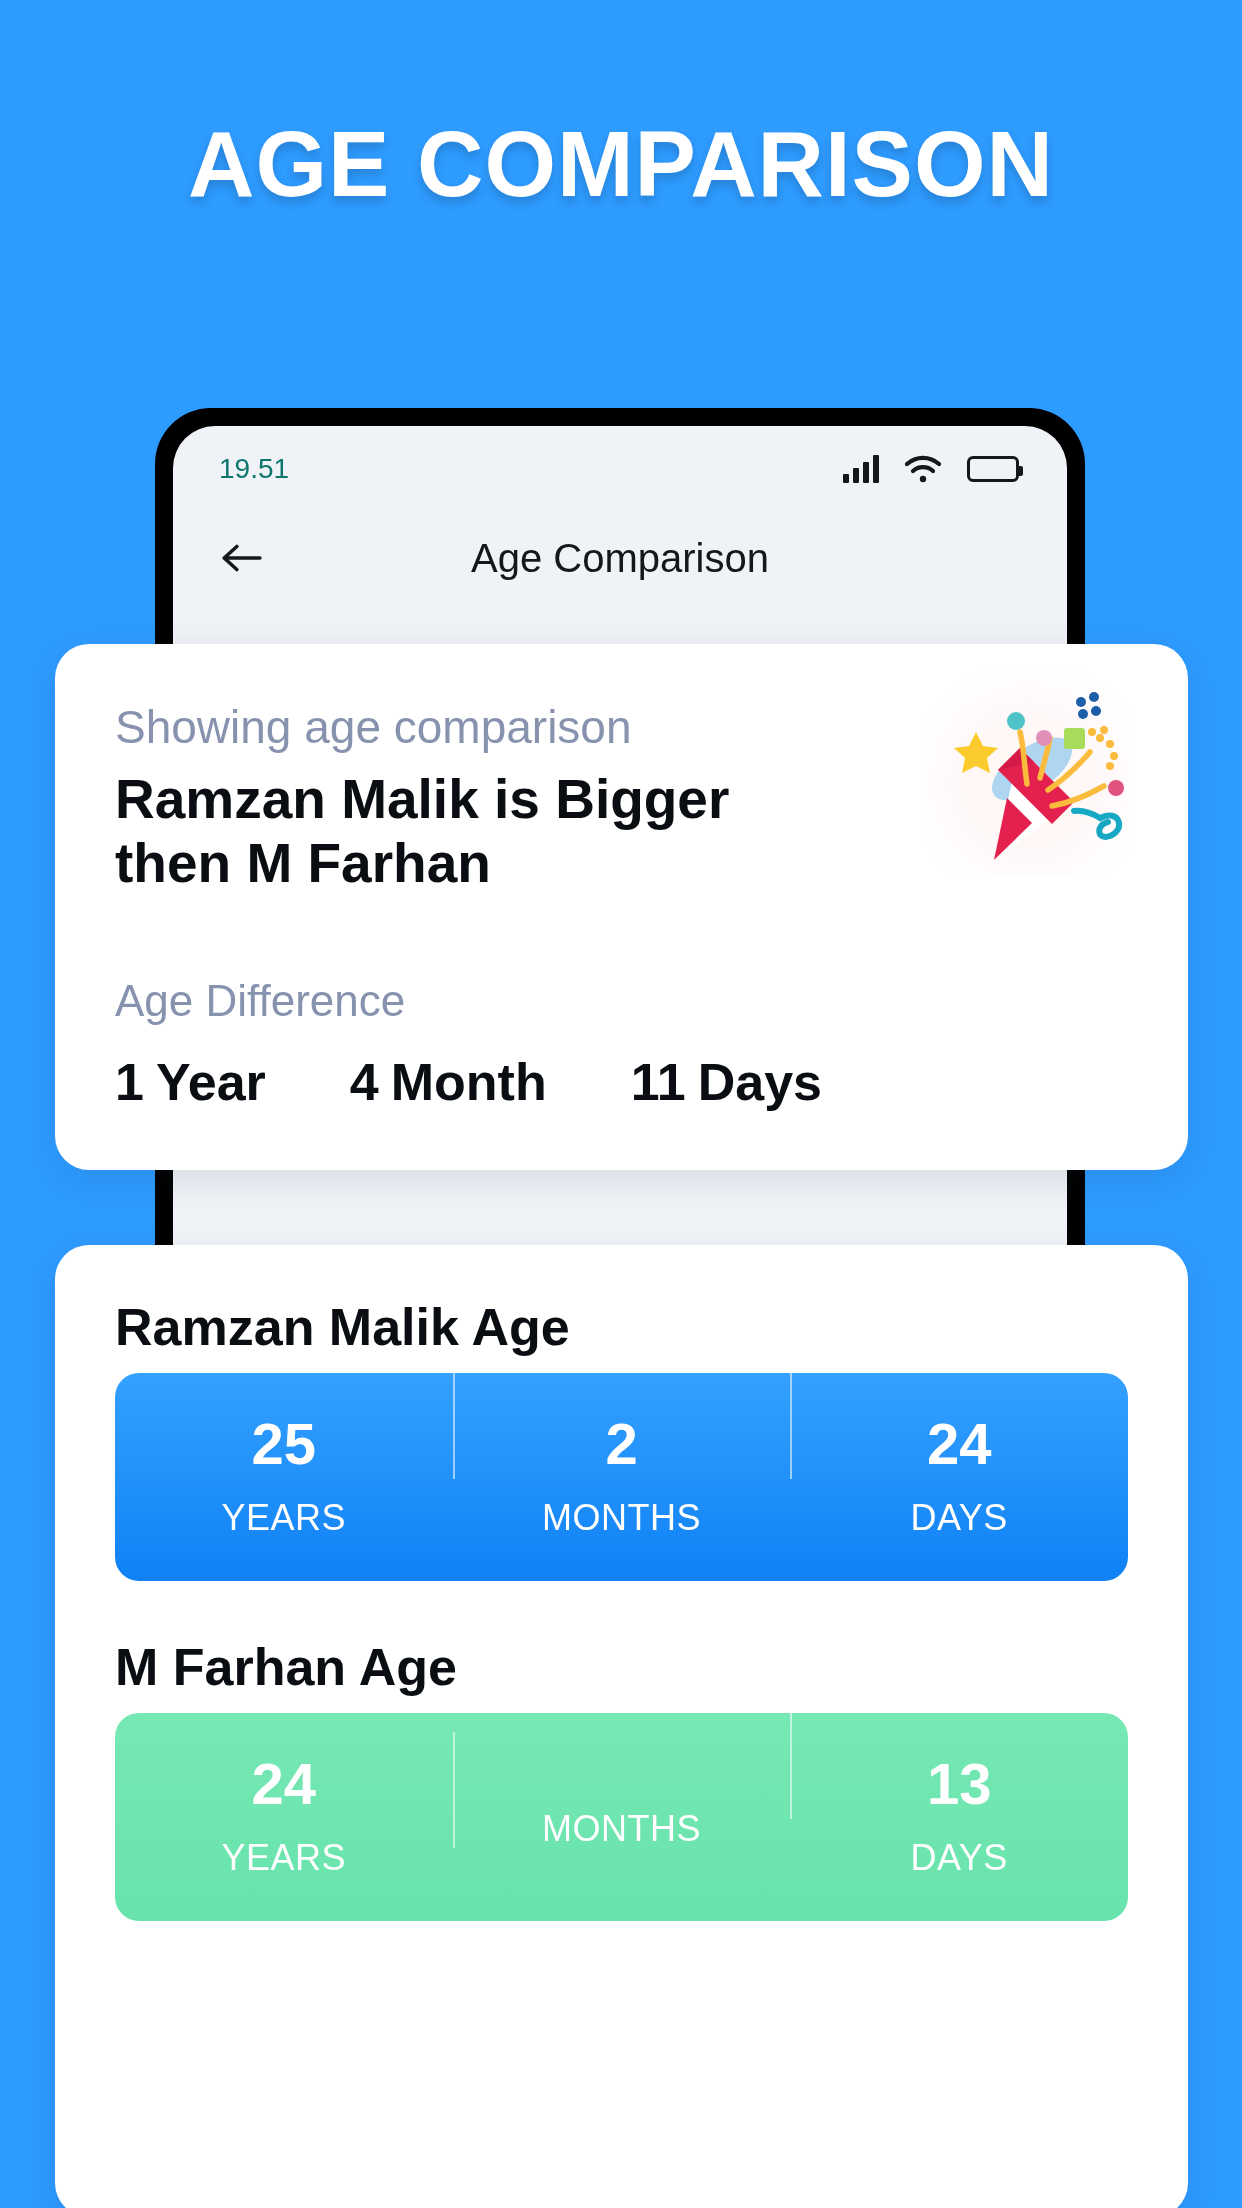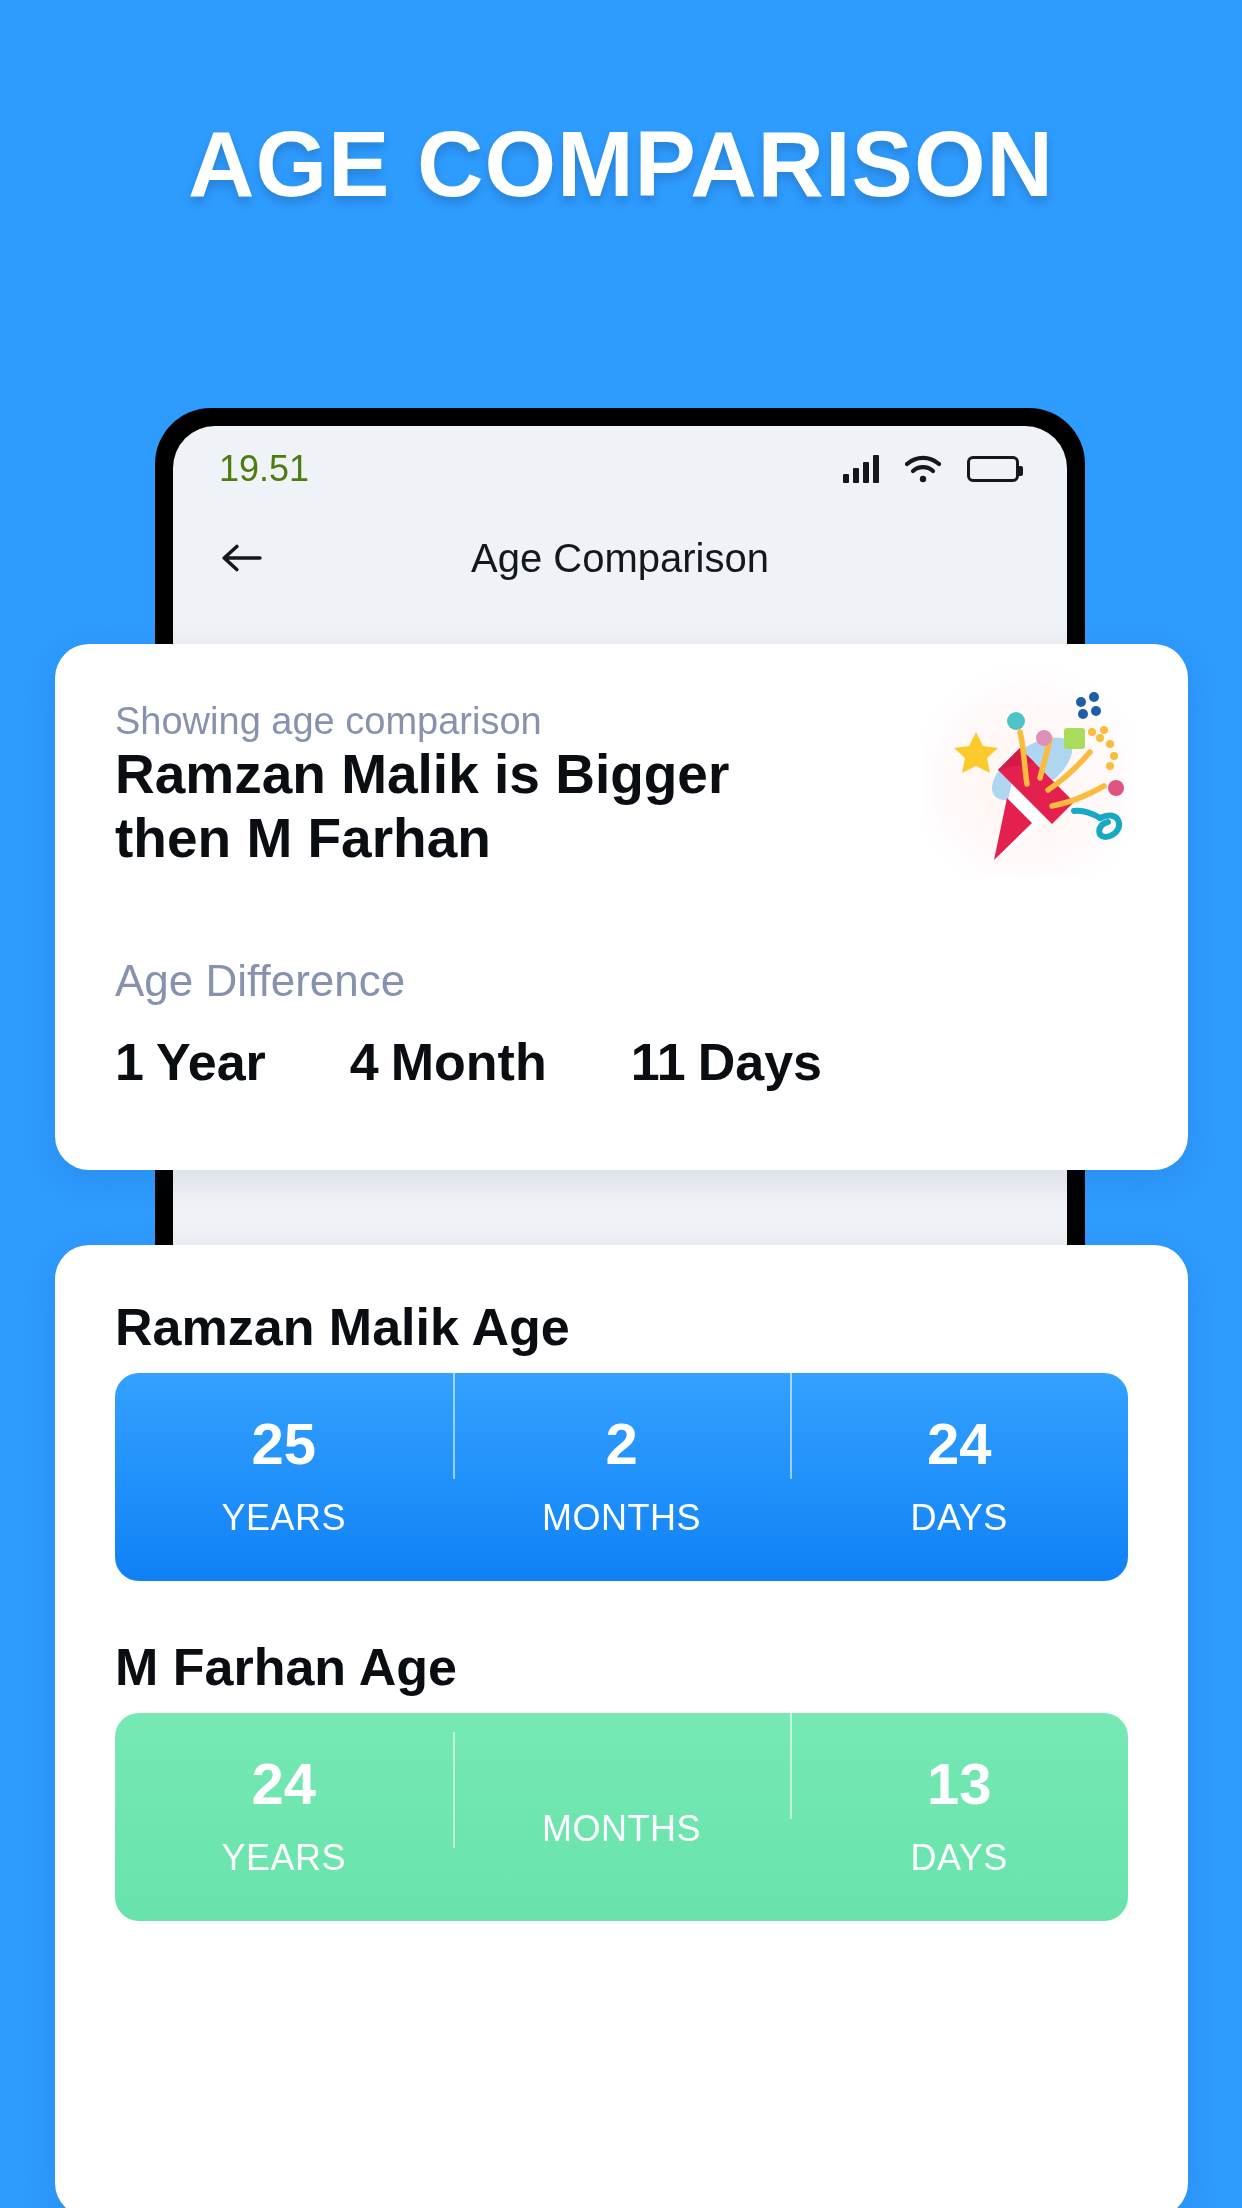--- a/index.html
+++ b/index.html
@@ -43,22 +43,22 @@
 
   
   .statusbar{
     height:86px;
     display:flex;
     align-items:center;
     justify-content:space-between;
     padding:0 48px 0 46px;
   }
   .status-time{
-    font-size:36px;
-    color:#4d7c0f;
+    font-size:28px;
+    color:#0f766e;
     font-family:"Liberation Sans", sans-serif;
   }
   .status-icons{ display:flex; align-items:center; gap:26px; }
 
   .ico-signal{ display:flex; align-items:flex-end; gap:4px; height:28px; }
   .ico-signal i{ width:6px; background:#14181D; border-radius:1px; display:block; }
   .ico-signal i:nth-child(1){ height:9px; }
   .ico-signal i:nth-child(2){ height:15px; }
   .ico-signal i:nth-child(3){ height:21px; }
   .ico-signal i:nth-child(4){ height:28px; }
@@ -105,22 +105,23 @@
     background:#fff;
     border-radius:34px;
     box-shadow:0 10px 34px rgba(12,40,80,.10);
     z-index:5;
   }
   .card-summary{ top:644px; height:526px; padding:56px 60px 0 60px; }
   .card-ages{ top:1245px; height:972px; padding:52px 60px 0 60px; }
 
   .summary-top{ display:flex; justify-content:space-between; align-items:flex-start; }
   .summary-label{
-    font-size:38px;
+    font-size:46px;
     color:#8793AE;
+    margin-bottom:14px;
   }
   .summary-headline{
     font-size:55px;
     font-weight:bold;
     color:#0A0D12;
     line-height:1.16;
     max-width:700px;
   }
   .popper{ width:210px; height:210px; margin-top:-34px; margin-right:-6px; flex:none; }
 

